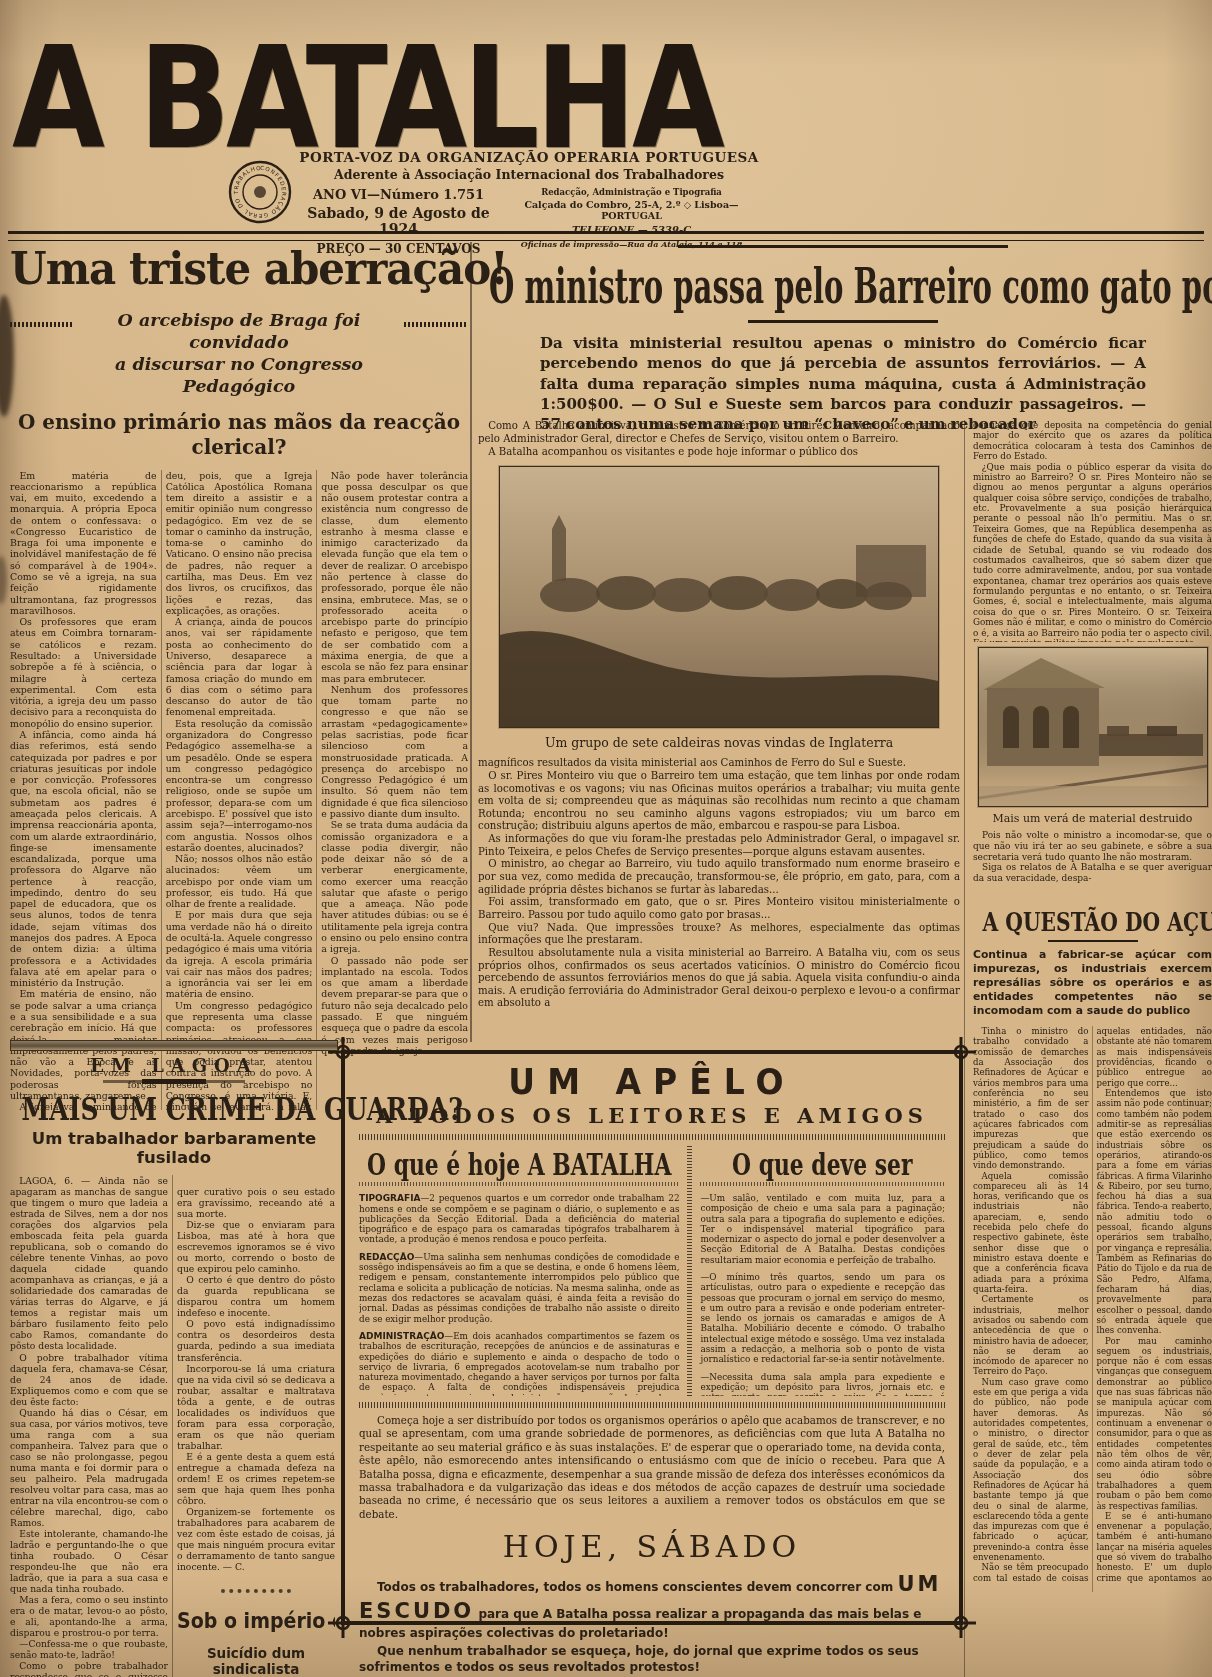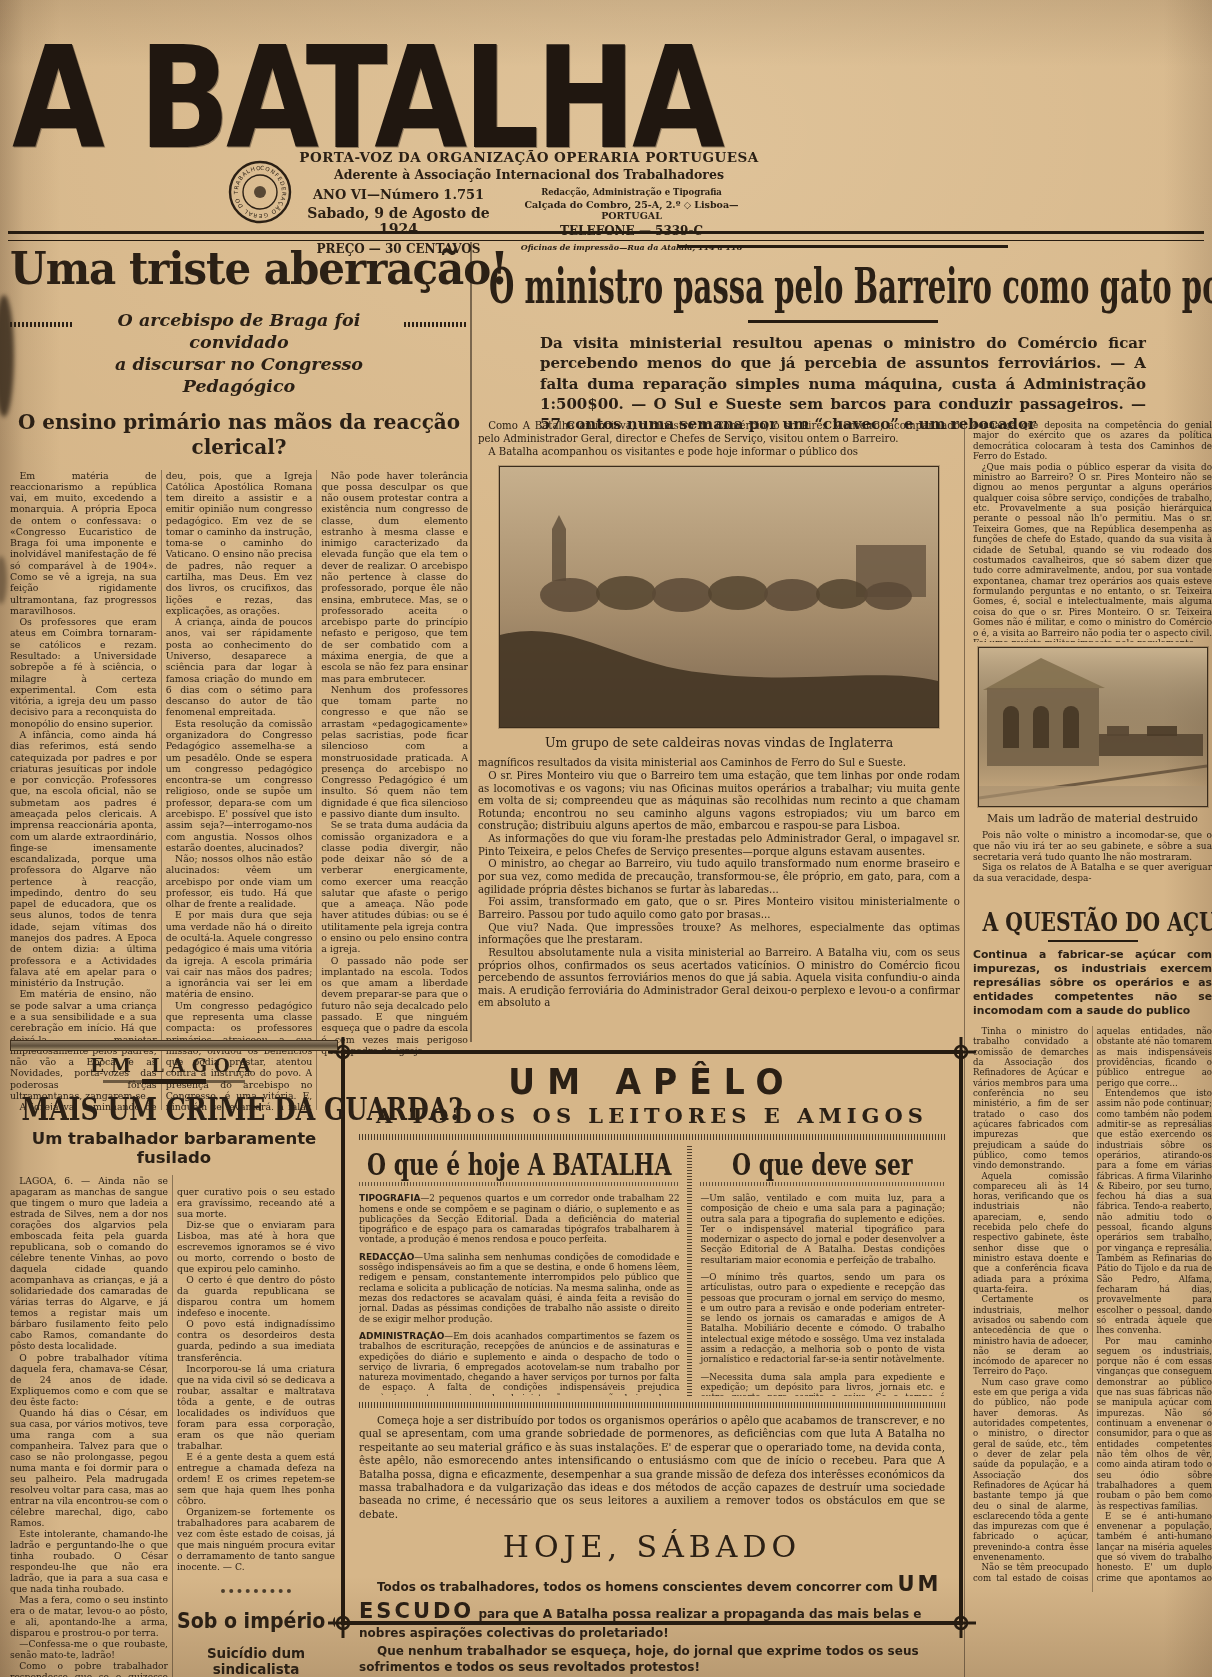--- a/index.html
+++ b/index.html
@@ -33,21 +33,21 @@
   .mast-center .sub1{font-size:13.5px;font-weight:bold;letter-spacing:.5px;}
   .mast-center .sub2{font-size:12.5px;font-weight:bold;margin-top:2px;}
   .mast-cols{display:flex;margin-top:5px;}
   .mast-colA{width:205px;}
   .mast-colA .ano{font-size:13px;font-weight:bold;}
   .mast-colA .data{font-size:14px;font-weight:bold;margin-top:3px;}
   .mast-colA .preco{font-size:12px;font-weight:bold;margin-top:5px;text-align:center;}
   .mast-colB{width:261px;font-weight:bold;}
   .mast-colB .r1{font-size:8.5px;}
   .mast-colB .r2{font-size:9.5px;margin-top:2px;}
-  .mast-colB .r3{font-size:12px;margin-top:3px;}
+  .mast-colB .r3{font-size:10px;margin-top:3px;font-style:italic;}
   .mast-colB .r4{font-size:8px;margin-top:4px;font-style:italic;}
   #notice-frame{left:770px;top:46px;width:432px;height:166px;
     border-left:5px solid #261c11;border-right:5px solid #261c11;}
   #notice-box{margin:26px 16px 0 16px;border-top:3px solid #261c11;border-bottom:3px solid #261c11;
     padding:9px 12px 10px 12px;
     font-family:"DejaVu Sans","Liberation Sans",sans-serif;font-weight:bold;
     font-size:17.5px;line-height:1.45;text-align:left;}
   #rule-masthead{left:8px;top:231px;width:1196px;height:6px;border-top:3px solid #261c11;border-bottom:1px solid #261c11;}
   
   #aberracao{left:10px;top:242px;width:458px;}
@@ -276,21 +276,21 @@
       <path d="M24,100 v-34 a8 8 0 0 1 16 0 v34 Z" fill="#4a3b28"></path>
       <path d="M54,100 v-34 a8 8 0 0 1 16 0 v34 Z" fill="#4a3b28"></path>
       <path d="M84,100 v-34 a8 8 0 0 1 16 0 v34 Z" fill="#4a3b28"></path>
       <rect x="120" y="86" width="104" height="22" fill="#57male" opacity="0"></rect>
       <rect x="120" y="86" width="104" height="22" fill="#564632" opacity=".9"></rect>
       <rect x="128" y="78" width="22" height="10" fill="#564632" opacity=".9"></rect>
       <rect x="168" y="78" width="30" height="10" fill="#4a3b28" opacity=".9"></rect>
       <line x1="0" y1="150" x2="228" y2="118" stroke="#6e5a42" stroke-width="3"></line>
       <rect x="0" y="138" width="228" height="20" fill="#ab9372" opacity=".7"></rect>
     </svg>
-    <div class="caption">Mais um ladrão de material destruido</div>
+    <div class="caption">Mais um verá de material destruido</div>
     <div class="after">  Pois não volte o ministro a incomodar-se, que o que não viu irá ter ao seu gabinete, e sôbre a sua secretaria verá tudo quanto lhe não mostraram.
   Siga os relatos de A Batalha e se quer averiguar da sua veracidade, despa-</div>
 
     <div id="acucar">
       <div class="headline">A QUESTÃO DO AÇUCAR</div>
       <div class="hrule"></div>
       <div class="deck">Continua a fabricar-se açúcar com impurezas, os industriais exercem represálias sôbre os operários e as entidades competentes não se incomodam com a saude do publico</div>
       <div class="body">  Tinha o ministro do trabalho convidado a comissão de demarches da Associação dos Refinadores de Açúcar e vários membros para uma conferência no seu ministério, a fim de ser tratado o caso dos açúcares fabricados com impurezas que prejudicam a saúde do público, como temos vindo demonstrando.
   Aquela comissão compareceu ali às 14 horas, verificando que os industriais não apareciam, e, sendo recebida pelo chefe do respectivo gabinete, êste senhor disse que o ministro estava doente e que a conferência ficava adiada para a próxima quarta-feira.
   Certamente os industriais, melhor avisados ou sabendo com antecedência de que o ministro havia de adoecer, não se deram ao incómodo de aparecer no Terreiro do Paço.

